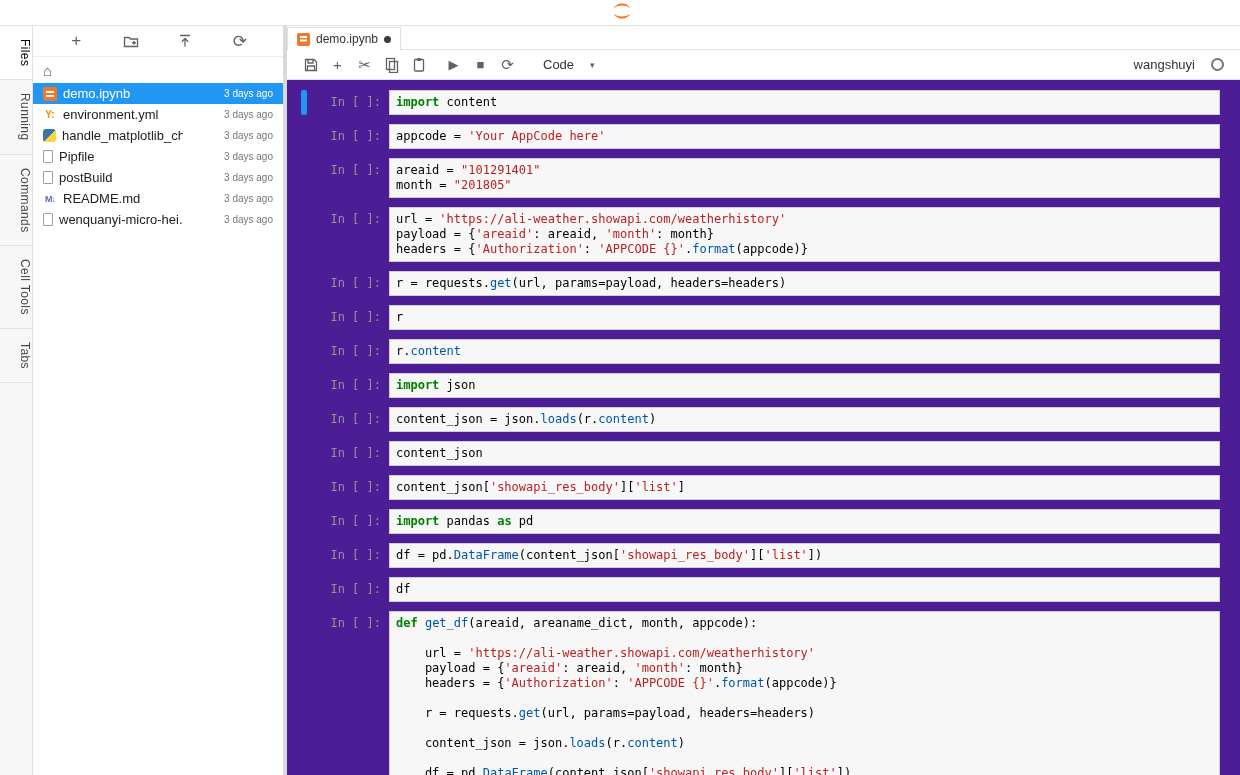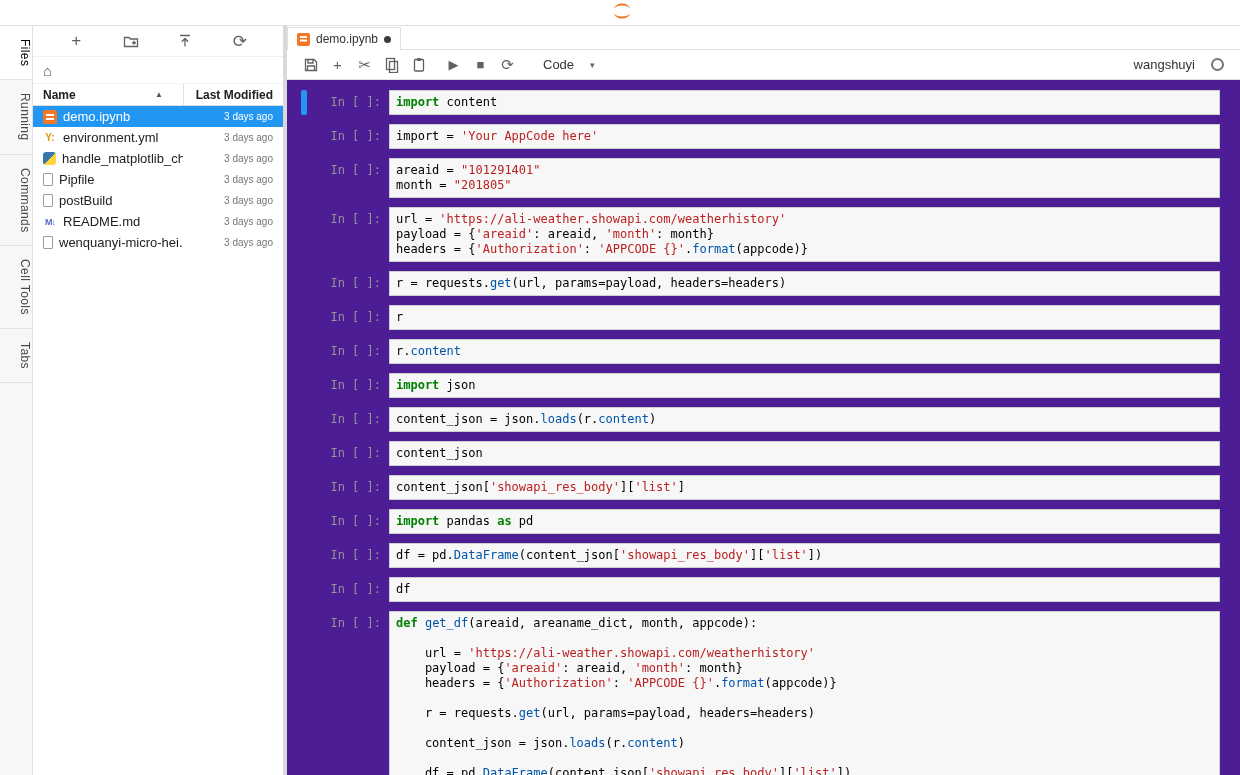--- a/index.html
+++ b/index.html
@@ -147,27 +147,20 @@
       <span class="fb-btn">
         <svg width="16" height="16" viewBox="0 0 16 16">
             <path class="st" d="M3 2.5h10M8 13.5V5.5M4.8 8.7 8 5.5l3.2 3.2"></path>
           </svg>
       </span>
       <span class="fb-btn">⟳</span>
     </div>
     <div class="fb-crumb">
       <span>⌂</span>
     </div>
-    <div class="fb-header">
-      <div class="col-name">
-        <span>Name</span>
-        <span class="sort">▲</span>
-      </div>
-      <div class="col-mod">Last Modified</div>
-    </div>
     <div id="file-list">
         <div class="file-row selected">
           <div class="fname">
             <span class="fi fi-notebook"></span>
             <span>demo.ipynb</span>
           </div>
           <div class="fmod">3 days ago</div>
         </div>
         <div class="file-row">
           <div class="fname">
@@ -266,21 +259,21 @@
     <div id="nb-content">
       <div id="cell-list">
           <div class="cell">
             <div class="collapser sel"></div>
             <div class="prompt">In [ ]:</div>
             <div class="editor"><div class="cm-line"><span class="tok-k">import</span><span class="tok-t"> content</span></div></div>
           </div>
           <div class="cell">
             <div class="collapser"></div>
             <div class="prompt">In [ ]:</div>
-            <div class="editor"><div class="cm-line"><span class="tok-t">import = </span><span class="tok-s">'Your AppCode here'</span></div></div>
+            <div class="editor"><div class="cm-line"><span class="tok-t">appcode = </span><span class="tok-s">'Your AppCode here'</span></div></div>
           </div>
           <div class="cell">
             <div class="collapser"></div>
             <div class="prompt">In [ ]:</div>
             <div class="editor"><div class="cm-line"><span class="tok-t">areaid = </span><span class="tok-s">"101291401"</span></div><div class="cm-line"><span class="tok-t">month = </span><span class="tok-s">"201805"</span></div></div>
           </div>
           <div class="cell">
             <div class="collapser"></div>
             <div class="prompt">In [ ]:</div>
             <div class="editor"><div class="cm-line"><span class="tok-t">url = </span><span class="tok-s">'https://ali-weather.showapi.com/weatherhistory'</span></div><div class="cm-line"><span class="tok-t">payload = {</span><span class="tok-s">'areaid'</span><span class="tok-t">: areaid, </span><span class="tok-s">'month'</span><span class="tok-t">: month}</span></div><div class="cm-line"><span class="tok-t">headers = {</span><span class="tok-s">'Authorization'</span><span class="tok-t">: </span><span class="tok-s">'APPCODE {}'</span><span class="tok-t">.</span><span class="tok-p">format</span><span class="tok-t">(appcode)}</span></div></div>

